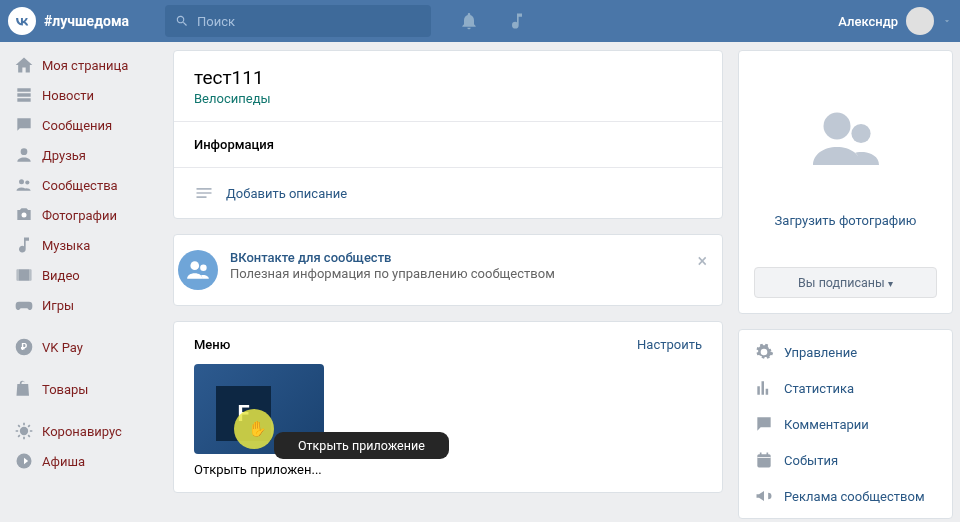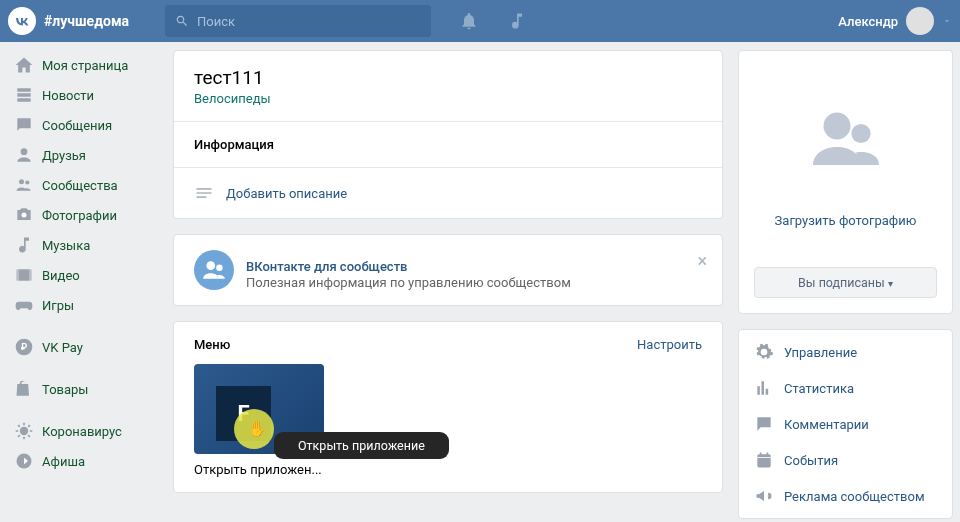--- a/index.html
+++ b/index.html
@@ -11,33 +11,33 @@
 .search-box{background:#3e6a9a;border-radius:4px;height:32px;width:266px;display:flex;align-items:center;padding:0 10px;color:#a7c0dd}
 .search-box svg{fill:#a7c0dd;margin-right:8px}
 .header-icons{margin-left:28px;display:flex;gap:28px;align-items:center}
 .header-icons svg{fill:#8fadc8;cursor:pointer}
 .header-right{margin-left:auto;display:flex;align-items:center;gap:8px;cursor:pointer}
 .username{font-weight:500;font-size:13px}
 .avatar{width:28px;height:28px;background:#e0e0e0;border-radius:50%}
 .chev-down{fill:#8fadc8}
 .layout{display:flex;padding:0 8px;gap:15px;margin-top:8px}
 .sidebar{width:150px;flex-shrink:0}
-.nav-item{display:flex;align-items:center;height:30px;padding:0 6px;border-radius:4px;cursor:pointer;color:#14532d;font-size:13px}
+.nav-item{display:flex;align-items:center;height:30px;padding:0 6px;border-radius:4px;cursor:pointer;color:#7f1d1d;font-size:13px}
 .nav-item svg{width:20px;height:20px;margin-right:8px;fill:#99a2ad}
 .nav-sep{height:12px}
 .main{width:550px;flex-shrink:0;display:flex;flex-direction:column;gap:15px}
 .card{background:#fff;border:1px solid #dce1e6;border-radius:4px}
 .card-sec{padding:15px 20px;border-bottom:1px solid #e7e8ec}
 .card-sec:last-child{border-bottom:none}
 .title{font-size:19px;font-weight:400;margin-bottom:2px}
 .subtitle{color:#0f766e;font-size:13px}
 .sec-label{font-weight:500;font-size:13px}
 .add-desc{display:flex;align-items:center;color:#2a5885;cursor:pointer}
 .add-desc svg{fill:#aeb7c2;margin-right:12px}
-.info-card{display:flex;align-items:flex-end;padding:15px 20px;position:relative}
+.info-card{display:flex;align-items:flex-start;padding:15px 4px;position:relative}
 .info-icon{width:40px;height:40px;border-radius:50%;background:#6fa5d8;margin-right:12px;display:flex;align-items:center;justify-content:center}
 .info-icon svg{fill:#fff}
 .info-title{color:#2a5885;font-weight:500;font-size:13px;margin-bottom:1px}
 .info-sub{color:#656565;font-size:13px}
 .close-x{position:absolute;right:15px;top:15px;cursor:pointer;color:#aeb7c2;font-size:18px}
 .menu-head{display:flex;justify-content:space-between;padding:15px 20px 12px}
 .menu-head .lbl{font-weight:500}
 .menu-head .cfg{color:#2a5885;cursor:pointer}
 .menu-body{padding:0 20px 15px;position:relative}
 .tile{width:130px;height:90px;background:linear-gradient(135deg,#2d5a8f,#1a4270);border-radius:4px;cursor:pointer;position:relative;overflow:hidden}

